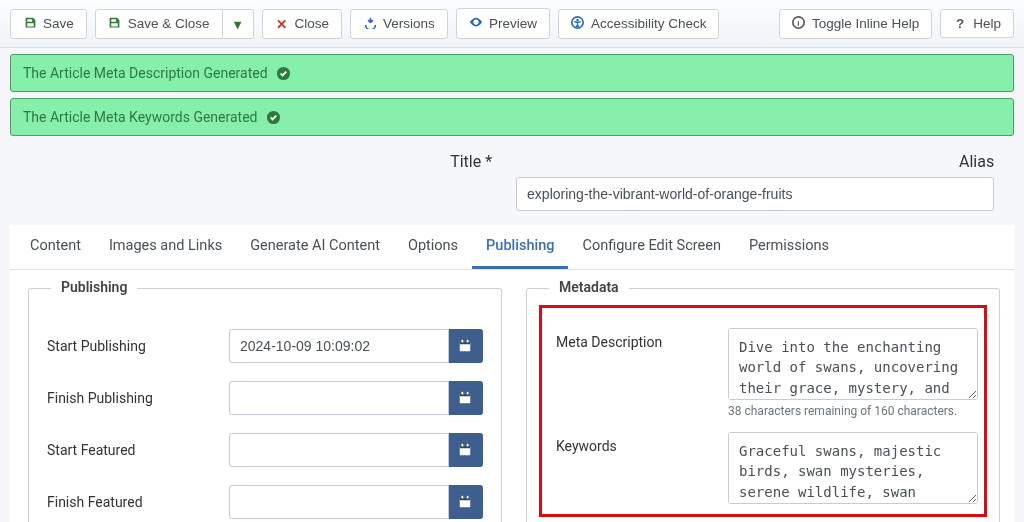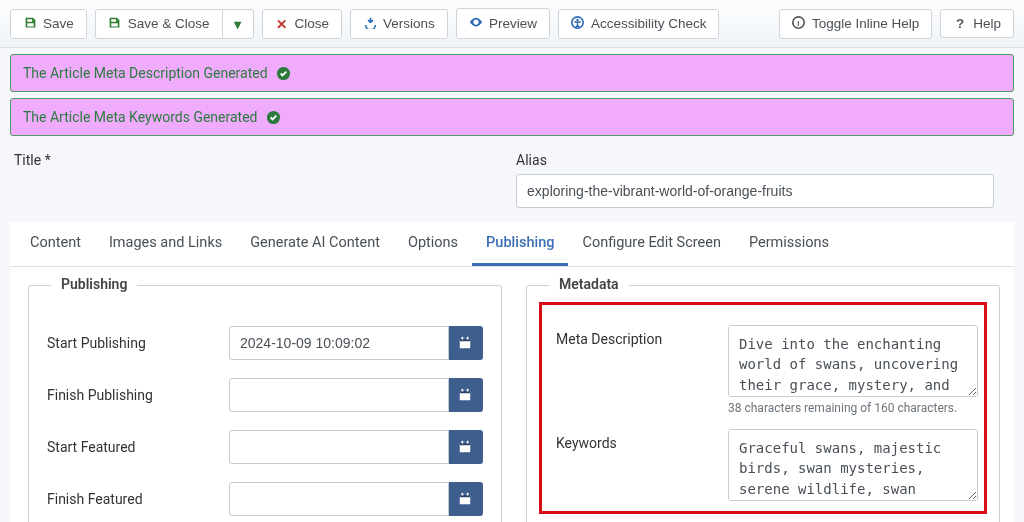--- a/index.html
+++ b/index.html
@@ -41,35 +41,35 @@
   .icon { display:inline-block; width:14px; text-align:center; }
   .ic-green { color:#2f7d32; font-weight:bold; }
   .ic-red { color:#c0392b; font-weight:bold; }
   .ic-blue { color:#2a69b7; font-weight:bold; }
   .ic-gray { color:#555; font-weight:bold; }
 
   .alerts { padding: 6px 10px 0 10px; }
   .alert {
     display:flex; align-items:center; gap:8px;
     border:1px solid #4f9e63;
-    background:#f0abfc;
+    background:#86efac;
     color:#2d7a3e;
     border-radius:3px;
     padding:10px 12px;
     margin-bottom:6px;
     font-size:14px;
   }
   .alert svg { width:15px; height:15px; }
 
   .title-row {
     display:flex; gap:24px; padding: 10px 14px 14px 14px;
   }
   .title-col { flex:0 0 48%; display:flex; flex-direction:column; gap:6px; }
   .title-col.right { flex:0 0 48%; }
-  .label { font-size:14px; color:#333; }
+  .label { font-size:16px; color:#333;text-align:right; }
   .input {
     width:100%; padding:8px 10px;
     border:1px solid #c5ccd3; border-radius:3px;
     font-size:14px; color:#495057; background:#fff;
   }
 
   .tabs {
     display:flex; gap:0; background:#fff; border-bottom:1px solid #dee2e6;
     margin:0 10px; padding:0 6px;
   }

